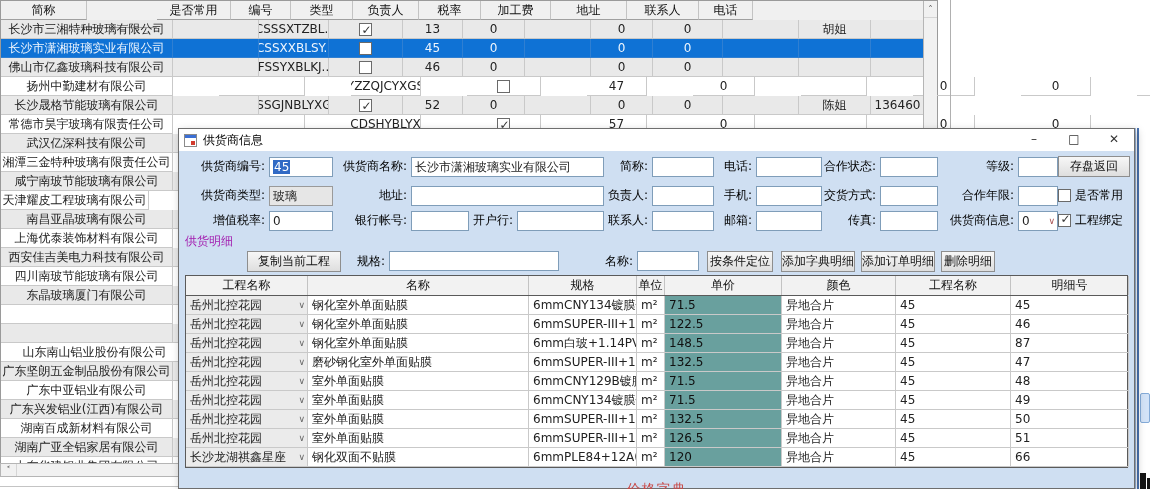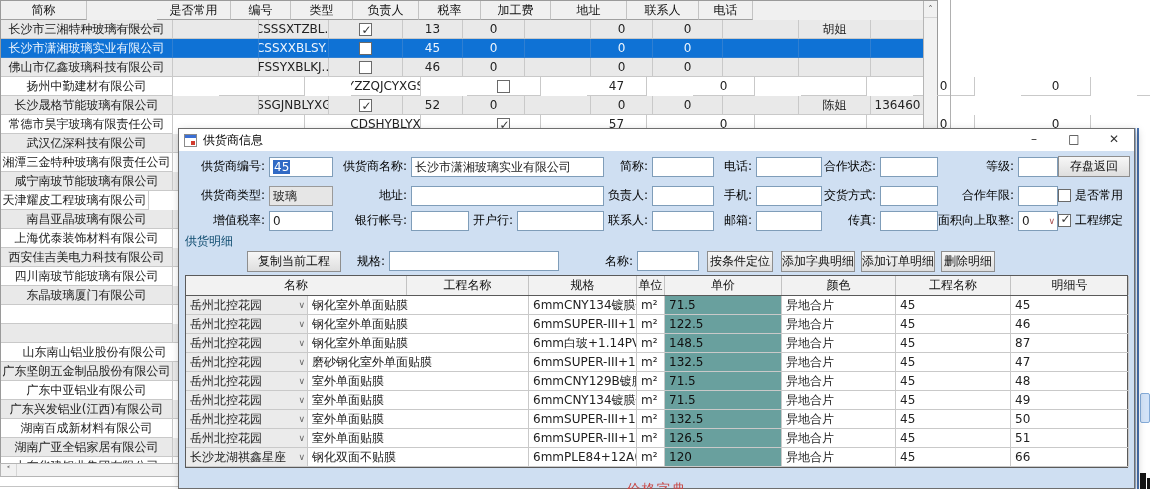--- a/index.html
+++ b/index.html
@@ -63,21 +63,21 @@
   .combo { flex:none; height:20px; background:#fff; border:1px solid #7f9db9; display:flex; align-items:center;
     padding-left:3px; justify-content:space-between; }
   .combo .arr { color:#a85050; font-size:9px; padding-right:2px; }
   .cbx { flex:none; display:flex; align-items:center; gap:4px; color:#000; }
   .btn { flex:none; height:21px; border:1px solid #8e8e8e; background:linear-gradient(#f7f7f7,#dedede);
     text-align:center; line-height:19px; color:#111; overflow:hidden; white-space:nowrap; }
   .wA{width:84px}.wB{width:64px}.wC{width:78px}.wD{width:193px}.wE{width:48px}.wF{width:62px}
   .wG{width:42px}.wH{width:66px}.wI{width:58px}.wJ{width:58px}.wK{width:80px}.wL{width:40px}.wM{width:72px}
   .bw58{width:58px}.bl48{width:48px;text-align:right;padding-right:4px}.bw87{width:87px}
 
-  .section-label { height:14px; line-height:14px; margin-top:3px; color:#0c4a6e; }
+  .section-label { height:14px; line-height:14px; margin-top:3px; color:#a21caf; }
   .toolbar { display:flex; height:22px; margin-top:2px; align-items:center; }
   .tb-btn1 { margin-left:62px; width:94px; }
   .tl-spec { margin-left:12px; width:36px; text-align:right; }
   .ti-spec { width:170px; }
   .tl-name { margin-left:42px; width:36px; text-align:right; }
   .ti-name { width:62px; }
   .tb-btn2 { margin-left:8px; width:66px; }
   .tb-btn3 { margin-left:8px; width:74px; }
   .tb-btn4 { margin-left:6px; width:74px; }
   .tb-btn5 { margin-left:6px; width:54px; }
@@ -537,21 +537,21 @@
           <div class="tb bw58"></div>
           <div class="lab bl48">开户行:</div>
           <div class="tb bw87"></div>
         </div>
         <div class="lab wE">联系人:</div>
         <div class="tb wF"></div>
         <div class="lab wG">邮箱:</div>
         <div class="tb wH"></div>
         <div class="lab wI">传真:</div>
         <div class="tb wJ"></div>
-        <div class="lab wK">面积向上取整:</div>
+        <div class="lab wK">供货商信息:</div>
         <div class="combo wL">
           <span>0</span>
           <span class="arr">∨</span>
         </div>
         <div class="cbx wM">
           <span class="cb checked"></span>
           <span>工程绑定</span>
         </div>
       </div>
 
@@ -564,22 +564,22 @@
         <div class="lab tl-name">名称:</div>
         <div class="tb ti-name"></div>
         <div class="btn tb-btn2">按条件定位</div>
         <div class="btn tb-btn3">添加字典明细</div>
         <div class="btn tb-btn4">添加订单明细</div>
         <div class="btn tb-btn5">删除明细</div>
       </div>
 
       <div class="dgrid">
         <div class="dg-header">
+            <div class="dg-hcell" style="width: 122px;">工程名称</div>
             <div class="dg-hcell" style="width: 221px;">名称</div>
-            <div class="dg-hcell" style="width: 122px;">工程名称</div>
             <div class="dg-hcell" style="width: 108px;">规格</div>
             <div class="dg-hcell" style="width: 28px;">单位</div>
             <div class="dg-hcell" style="width: 117px;">单价</div>
             <div class="dg-hcell" style="width: 114px;">颜色</div>
             <div class="dg-hcell" style="width: 115px;">工程名称</div>
             <div class="dg-hcell" style="width: 118px;">明细号</div>
           </div>
         <div>
             <div class="dg-row">
               <div class="dg-cell comboCell" style="width: 122px;">

